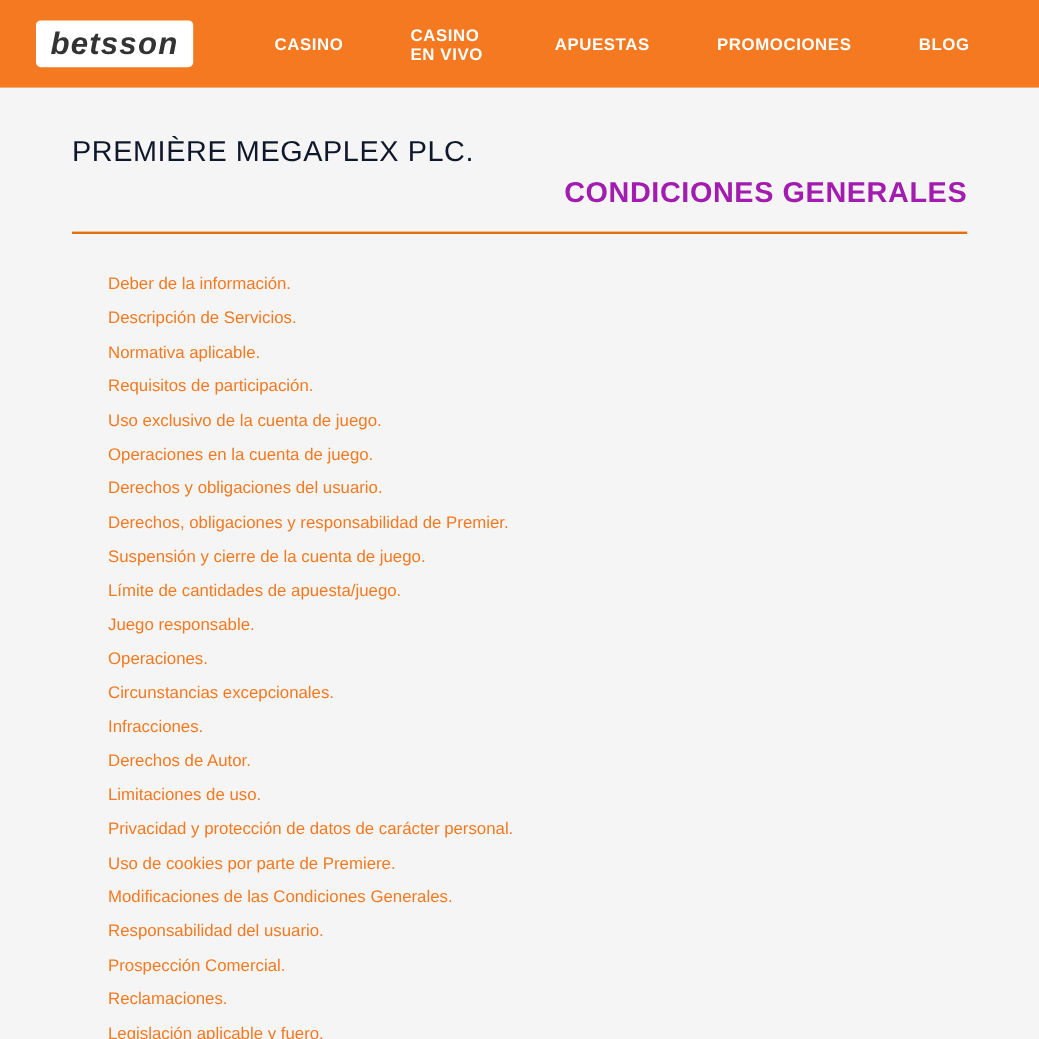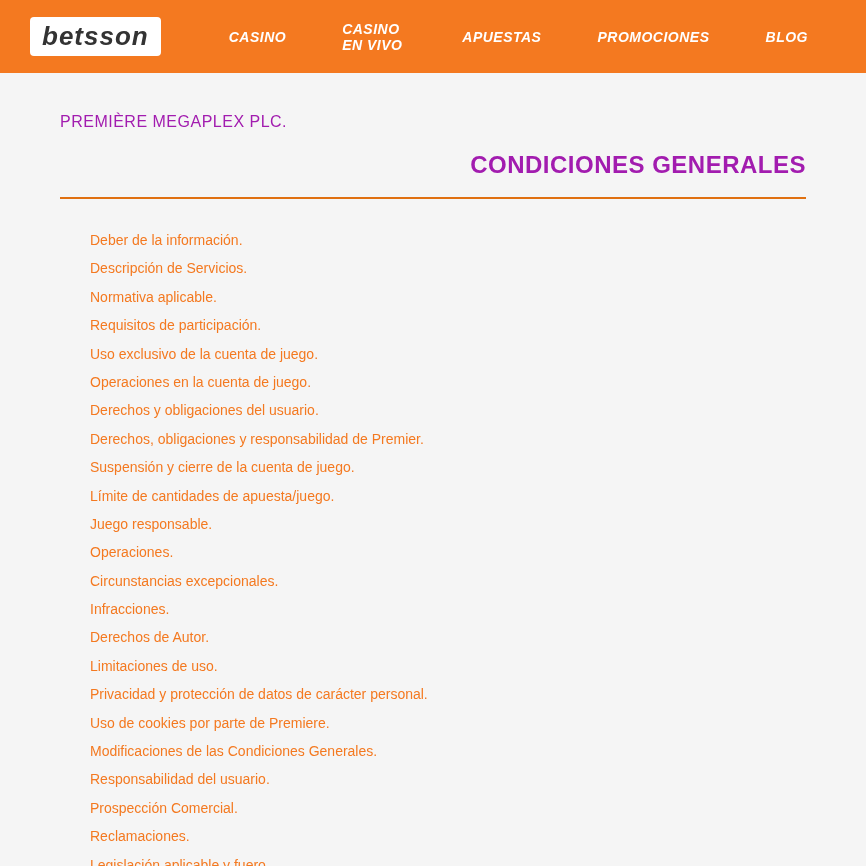--- a/index.html
+++ b/index.html
@@ -39,42 +39,41 @@
     .logo span {
       color: #333;
       font-style: italic;
       font-weight: bold;
     }
 
     nav {
       display: flex;
       align-items: center;
       gap: 0;
-      font-style: italic;
     }
 
     nav a {
       color: white;
       text-decoration: none;
       font-weight: bold;
       font-size: 14px;
       padding: 0 28px;
       letter-spacing: 0.5px;
     }
 
     
     .main-content {
       padding: 40px 60px 40px 60px;
     }
 
     .subtitle {
-      font-size: 16px;
-      color: #a21caf;
+      font-size: 24px;
+      color: #0f172a;
       font-weight: normal;
-      margin-bottom: 20px;
+      margin-bottom: 6px;
       letter-spacing: 0.5px;
     }
 
     .title {
       font-size: 24px;
       color: #a21caf;
       font-weight: bold;
       margin-bottom: 18px;
       letter-spacing: 0.5px;
       text-align: right;

